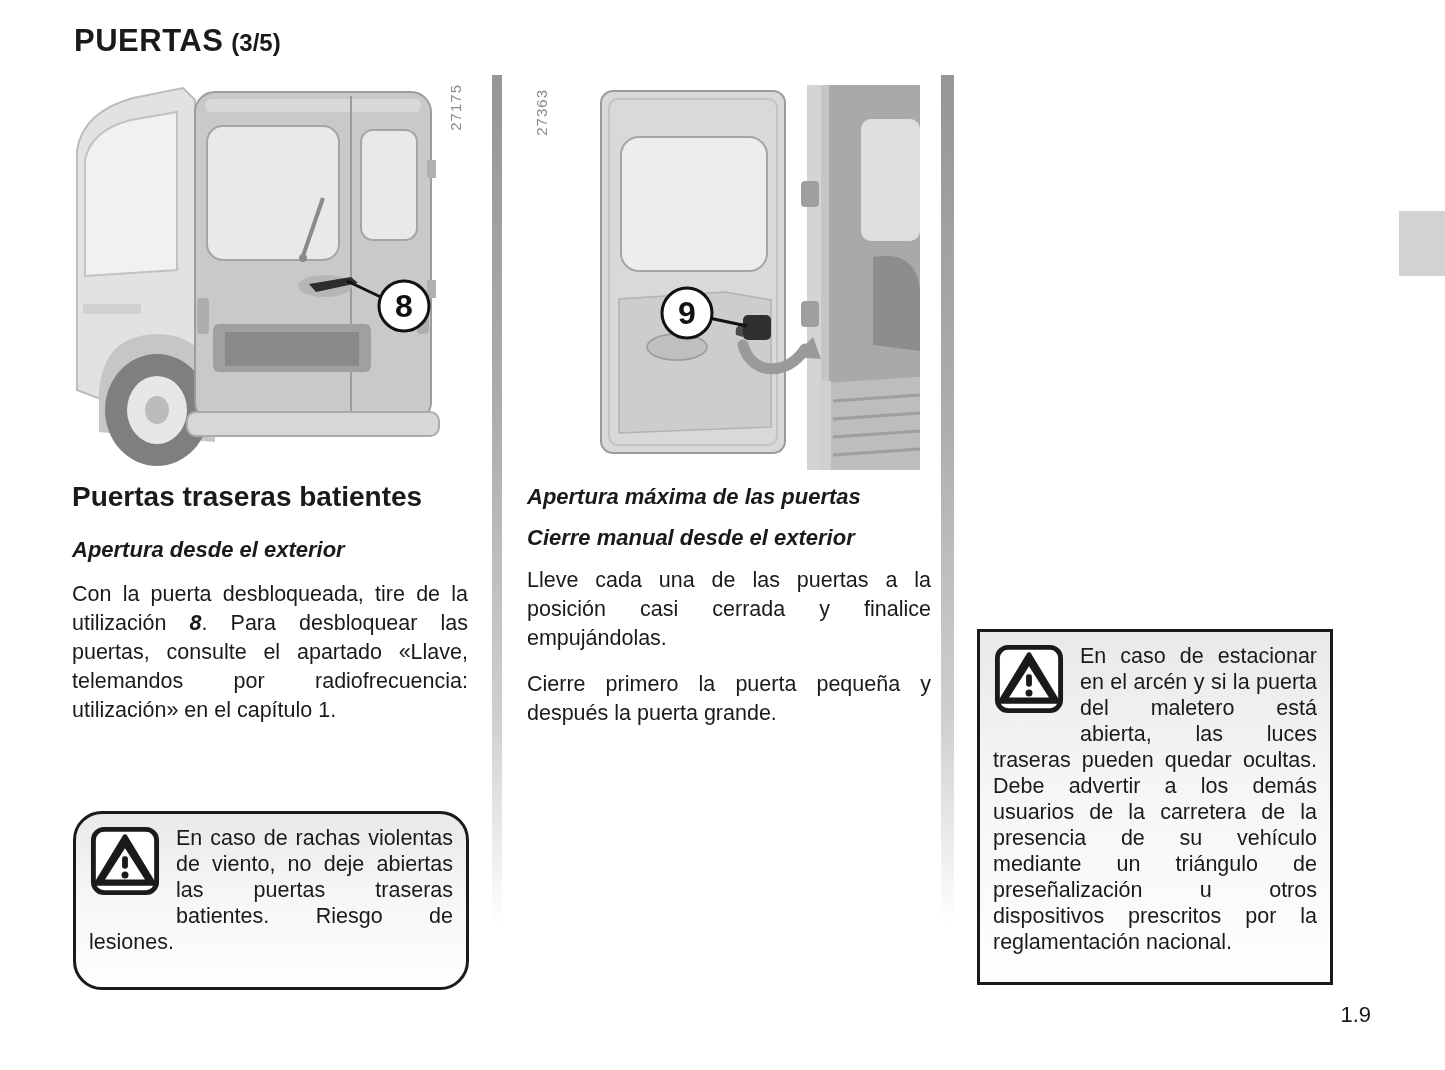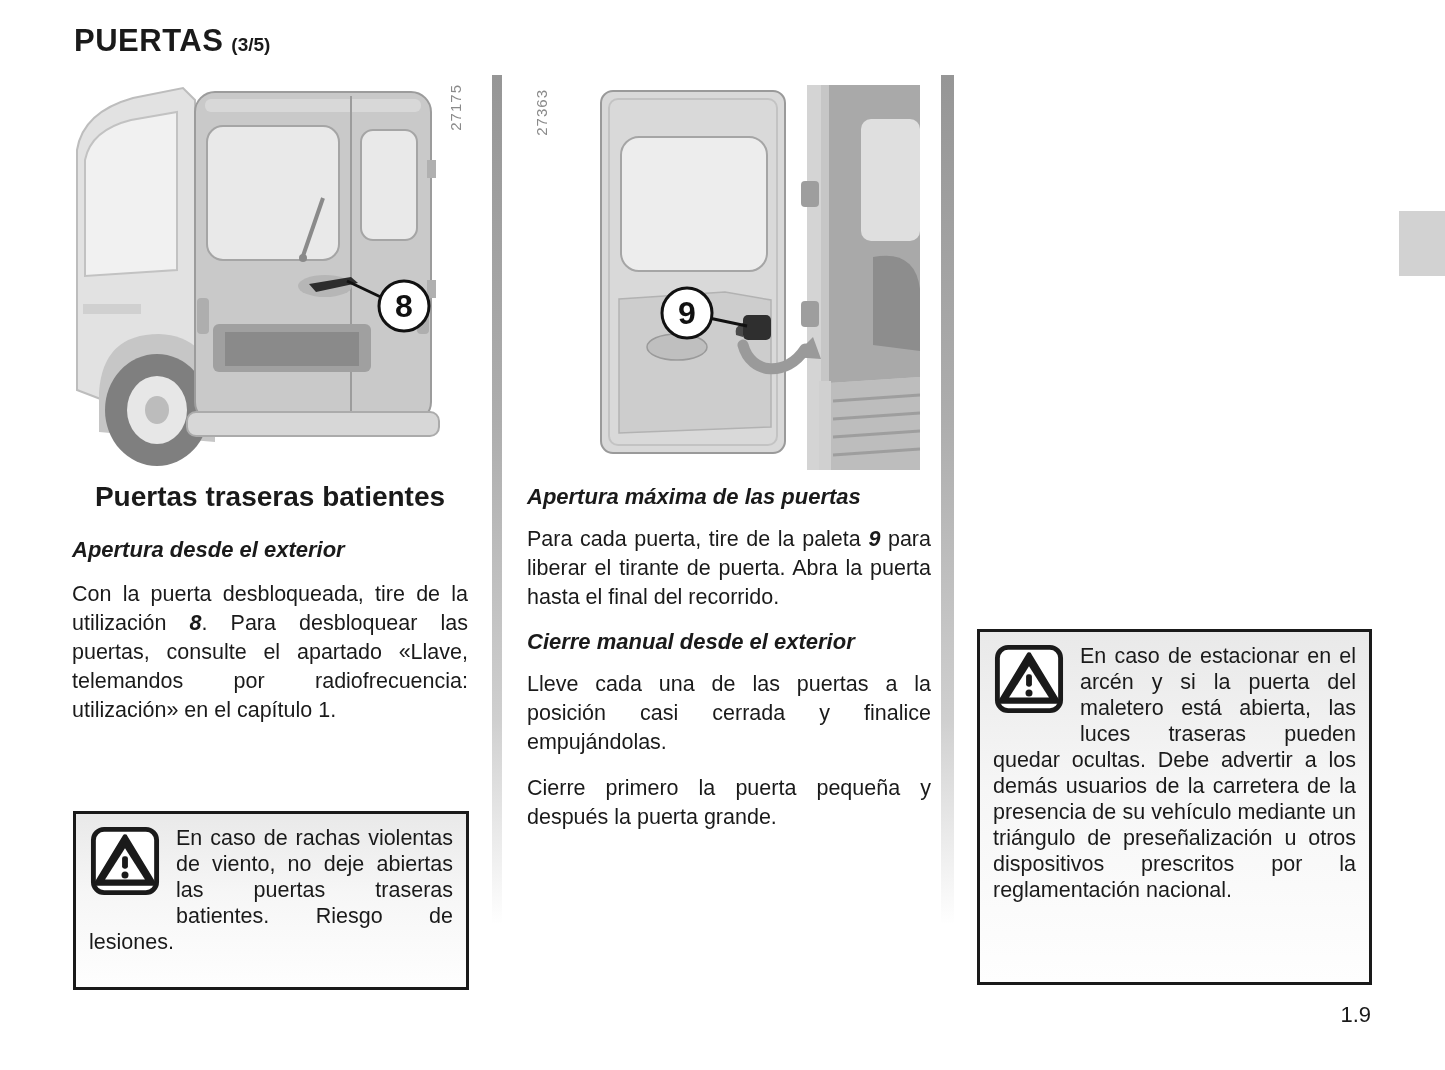--- a/index.html
+++ b/index.html
@@ -3,21 +3,21 @@
 <meta charset="utf-8">
 <style>
   html,body{margin:0;padding:0;background:#fff;}
   .page{
     position:relative;width:1445px;height:1070px;background:#ffffff;
     font-family:"Liberation Sans","DejaVu Sans",sans-serif;color:#1a1a1a;overflow:hidden;
   }
   
   .page-title{position:absolute;left:74px;top:22px;margin:0;white-space:nowrap;}
   .page-title .t-main{font-size:31px;font-weight:bold;letter-spacing:.5px;}
-  .page-title .t-suffix{font-size:19px;font-weight:bold;margin-left:8px;}
+  .page-title .t-suffix{font-size:24px;font-weight:bold;margin-left:8px;}
   
   .figure{position:absolute;}
   .fig-rear{left:75px;top:78px;width:395px;height:392px;}
   .fig-open{left:533px;top:85px;width:390px;height:385px;}
   .fig-svg{position:absolute;left:0;top:0;}
   .fig-open .fig-svg{left:42px;}
   .fig-id{
     position:absolute;color:#8a8a8a;font-size:15px;letter-spacing:1px;
     writing-mode:vertical-rl;transform:rotate(180deg);
   }
@@ -26,34 +26,34 @@
   
   .divider{position:absolute;top:75px;height:858px;
     background:linear-gradient(to bottom,#969696 0%,#adadad 40%,#cfcfcf 75%,rgba(255,255,255,0) 99%);}
   .divider-1{left:492px;width:10px;}
   .divider-2{left:941px;width:13px;}
   .chapter-tab{position:absolute;left:1399px;top:211px;width:46px;height:65px;background:#d2d2d2;}
   
   .col{position:absolute;}
   .col-left{left:72px;top:481px;width:396px;}
   .col-mid{left:527px;top:484px;width:404px;}
-  .sec-heading{font-size:28px;font-weight:bold;margin:0 0 24px 0;text-align:center;}
+  .sec-heading{font-size:28px;font-weight:bold;margin:0 0 24px 0;}
   .sub-heading{font-size:22px;font-weight:bold;margin:0 0 17px 0;font-style:italic;}
   .col-mid .sub-heading{margin:0 0 15px 0;}
   .body-p{font-size:21.5px;line-height:29px;text-align:justify;margin:0 0 17px 0;}
   .ref-num{font-weight:bold;font-style:italic;}
   .col-mid .mid-h2{margin-top:15px;}
   
   .warning-box{
     position:absolute;border:3px solid #1a1a1a;
     background:linear-gradient(to bottom,#e9e9e9 0%,#f6f6f6 45%,#fefefe 100%);
     box-sizing:border-box;padding:11px 13px;
   }
-  .warn-left{left:73px;top:811px;width:396px;height:179px;}
-  .warn-right{left:977px;top:629px;width:395px;height:356px;}
+  .warn-left{left:73px;top:811px;width:396px;height:179px;border-radius:29px;}
+  .warn-right{left:977px;top:629px;width:356px;height:356px;}
   .warn-icon{float:left;width:70px;height:70px;margin:1px 16px 12px 1px;}
   .warn-text{font-size:21.5px;line-height:26px;text-align:justify;margin:0;}
   
   .page-number{position:absolute;right:74px;top:1002px;font-size:22px;}
 </style>
 </head>
 <body>
 
 <div class="page">
 
@@ -159,21 +159,20 @@
       <path d="M36 11 L65 59 L7 59 Z" fill="#1a1a1a" stroke="#1a1a1a" stroke-width="5" stroke-linejoin="round"></path>
       <path d="M36 23 L56.5 55 L15.5 55 Z" fill="#ffffff"></path>
       <rect x="33" y="31" width="6" height="13" rx="2.5" fill="#1a1a1a"></rect>
       <circle cx="36" cy="50.5" r="3.6" fill="#1a1a1a"></circle>
     </svg>
     <p class="warn-text">En caso de rachas violentas de viento, no deje abiertas las puertas traseras batientes. Riesgo de lesiones.</p>
   </div>
 
   <div class="col col-mid">
     <h3 class="sub-heading">Apertura máxima de las puertas</h3>
-    <p class="body-p"><span>Para cada puerta, tire de la paleta </span><span class="ref-num">9</span><span> para liberar el tirante de puerta. Abra la puerta hasta el final del recorrido.</span></p>
     <h3 class="sub-heading mid-h2">Cierre manual desde el exterior</h3>
     <p class="body-p">Lleve cada una de las puertas a la posición casi cerrada y finalice empujándolas.</p>
     <p class="body-p">Cierre primero la puerta pequeña y después la puerta grande.</p>
   </div>
 
   <div class="warning-box warn-right">
     <svg class="warn-icon" viewBox="0 0 72 72">
       <rect x="3.5" y="3.5" width="65" height="65" rx="11" fill="#ffffff" stroke="#1a1a1a" stroke-width="5"></rect>
       <path d="M36 11 L65 59 L7 59 Z" fill="#1a1a1a" stroke="#1a1a1a" stroke-width="5" stroke-linejoin="round"></path>
       <path d="M36 23 L56.5 55 L15.5 55 Z" fill="#ffffff"></path>

